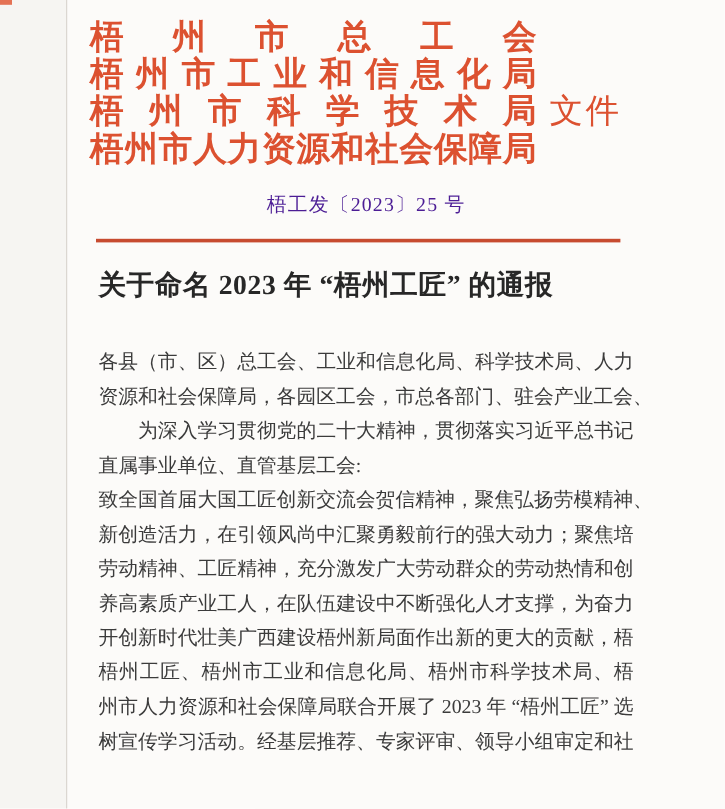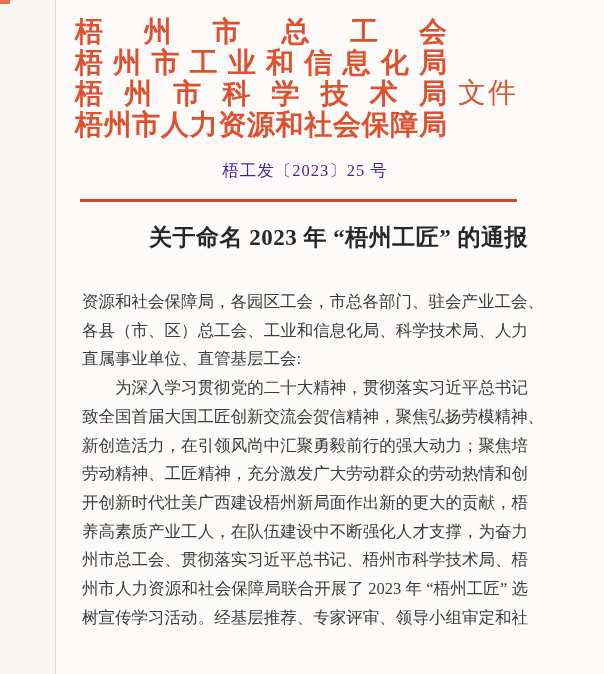--- a/index.html
+++ b/index.html
@@ -53,21 +53,21 @@
     letter-spacing:1px;
   }
   .red-rule {
     margin-top:17px; margin-left:-2px;
     width:437px; height:3px;
     background:#c74b30;
   }
   
   .doc-title {
     margin-top:20px;
-    text-align:right;
+    text-align:left;
     font-size:23px;
     font-weight:bold;
     color:#272727;
     letter-spacing:.5px;
     white-space:nowrap;
   }
   
   .body-block {
     margin-top:35px;
     font-size:16.5px;
@@ -147,29 +147,29 @@
     </div>
 
     <div class="doc-number">梧工发〔2023〕25 号</div>
 
     <div class="red-rule"></div>
 
     <div class="doc-title">关于命名 2023 年 “梧州工匠” 的通报</div>
 
     <div class="body-block">
 
+      <div class="body-line">各县（市、区）总工会、工业和信息化局、科学技术局、人力</div>
       <div class="body-line">资源和社会保障局，各园区工会，市总各部门、驻会产业工会、</div>
-      <div class="body-line">各县（市、区）总工会、工业和信息化局、科学技术局、人力</div>
+      <div class="body-line indent">为深入学习贯彻党的二十大精神，贯彻落实习近平总书记</div>
+
       <div class="body-line last">直属事业单位、直管基层工会:</div>
-
-      <div class="body-line indent">为深入学习贯彻党的二十大精神，贯彻落实习近平总书记</div>
       <div class="body-line">致全国首届大国工匠创新交流会贺信精神，聚焦弘扬劳模精神、</div>
       <div class="body-line">新创造活力，在引领风尚中汇聚勇毅前行的强大动力；聚焦培</div>
       <div class="body-line">劳动精神、工匠精神，充分激发广大劳动群众的劳动热情和创</div>
+      <div class="body-line">养高素质产业工人，在队伍建设中不断强化人才支撑，为奋力</div>
       <div class="body-line">开创新时代壮美广西建设梧州新局面作出新的更大的贡献，梧</div>
-      <div class="body-line">养高素质产业工人，在队伍建设中不断强化人才支撑，为奋力</div>
-      <div class="body-line">州市总工会、贯彻落实习近平总书记、梧州市科学技术局、梧</div>
+      <div class="body-line">梧州工匠、梧州市工业和信息化局、梧州市科学技术局、梧</div>
       <div class="body-line">州市人力资源和社会保障局联合开展了 2023 年 “梧州工匠” 选</div>
       <div class="body-line">树宣传学习活动。经基层推荐、专家评审、领导小组审定和社</div>
     </div>
 
   </div>
 </div>
 
 </body></html>

